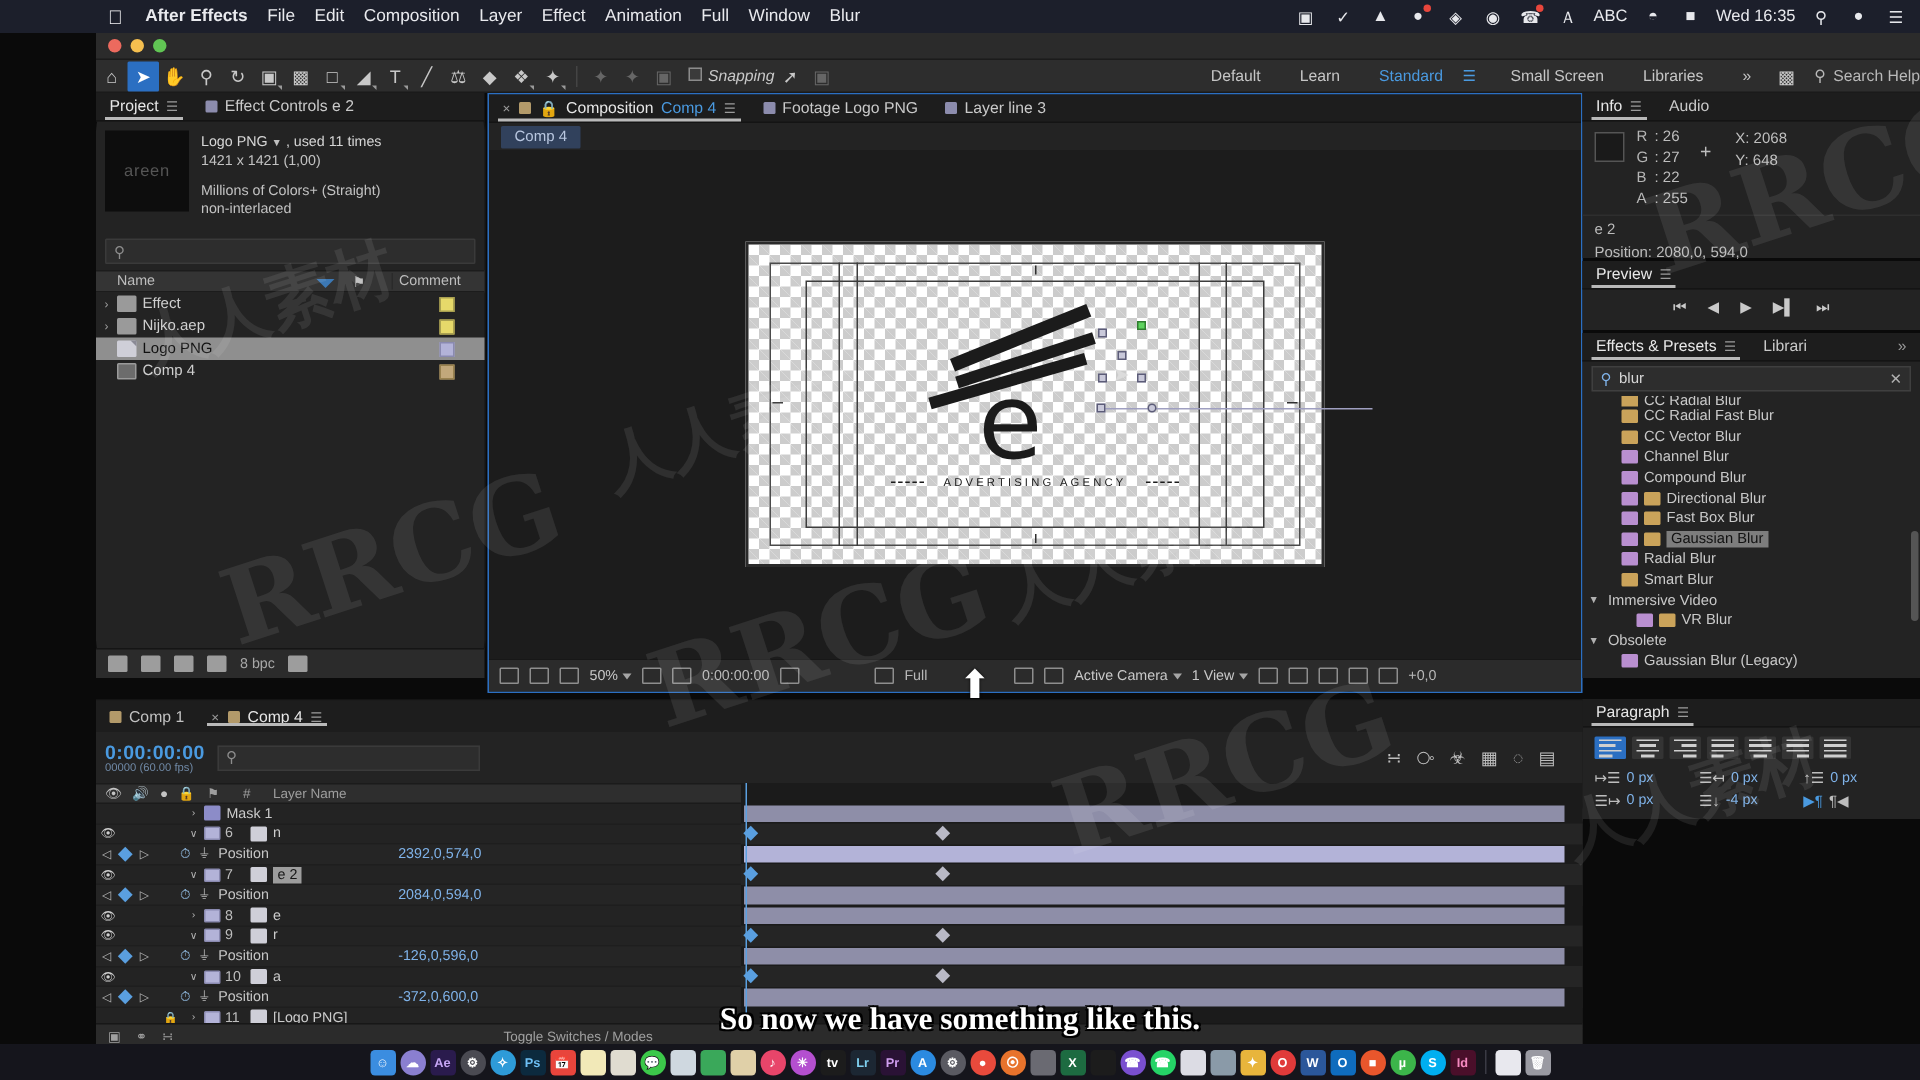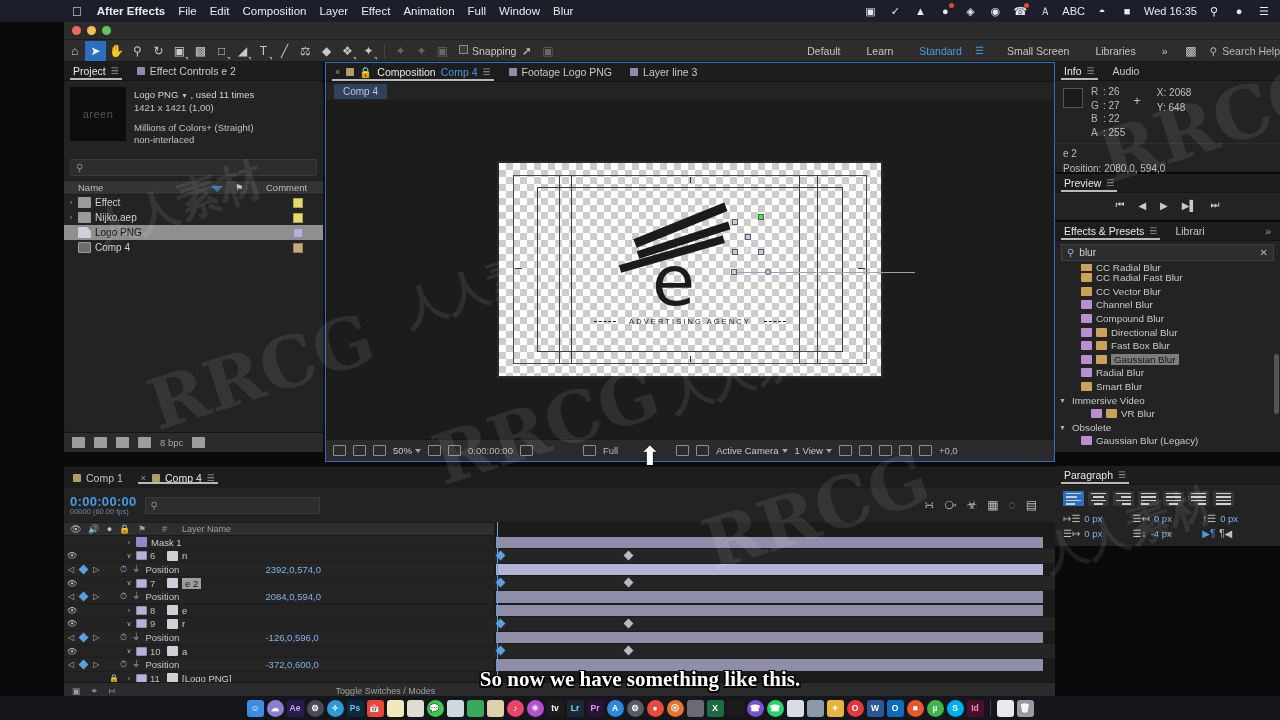--- a/index.html
+++ b/index.html
@@ -55,21 +55,21 @@
     background: #2d2d2d; border-bottom: 1px solid #1a1a1a;
     display: flex; align-items: center; z-index: 30;
   }
   .tool { width: 21px; height: 20px; display: flex; align-items: center; justify-content: center;
     color: #c8c8c8; font-size: 12px; position: relative; }
   .tool.sel { background: #2b6fc2; color:#fff; border-radius:1px;}
   .tool.dim { color: #666; }
   .tool .tri { position:absolute; right:2px; bottom:1px; width:0;height:0;
      border-left:3px solid transparent; border-top:3px solid #9a9a9a;}
   .tb-sep { width: 1px; height: 14px; background: #444; margin: 0 5px; }
-  .snap-wrap { display:flex; gap:4px; margin-left: 6px; font-size: 10.5px; color:#c9c9c9;}
+  .snap-wrap { display:flex; gap:4px; margin-left: 6px; font-size: 10.5px; color:#c9c9c9;font-style:italic;}
   .snap-box { width:9px;height:9px;border:1px solid #8b8b8b;background:#3a3a3a;}
   .ws-items { margin-left: auto; display:flex; align-items:center; gap:0; font-size:10.5px; color:#c5c5c5;}
   .ws-items .ws { padding: 0 13px; }
   .ws-items .ws.active { color:#4a9ae0; }
   .ws-items .hamb { color:#4a9ae0; font-size:10px; padding-right:10px;}
   .search-help {
     display:flex;align-items:center;gap:5px;color:#b9b9b9;font-size:10.5px;padding-left:8px;
   }
 
   

